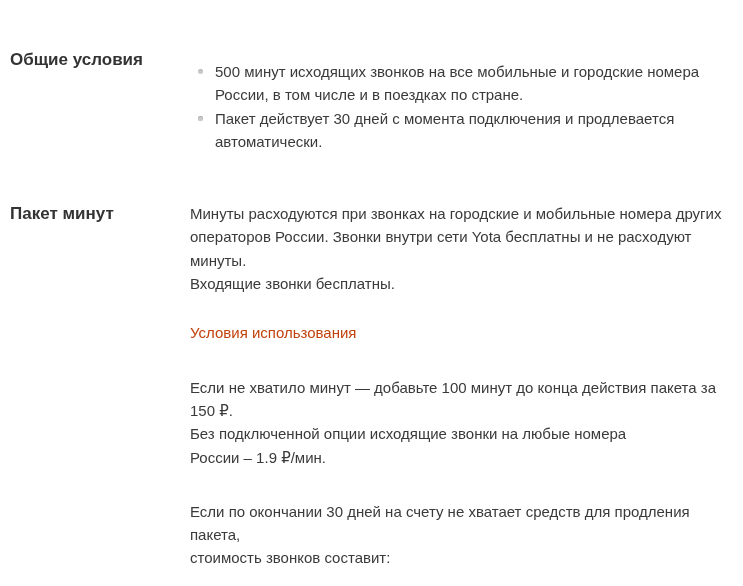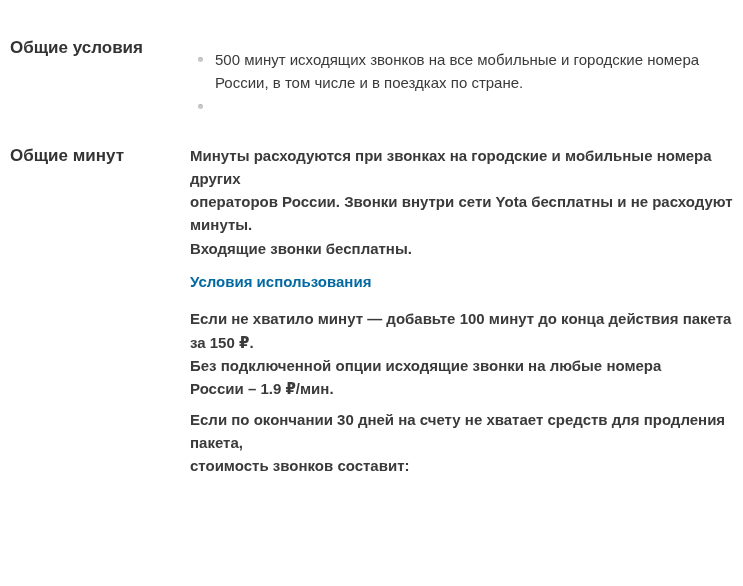--- a/index.html
+++ b/index.html
@@ -6,21 +6,21 @@
   html, body { margin: 0; padding: 0; }
   body {
     background: #ffffff;
     font-family: "Liberation Sans", "DejaVu Sans", sans-serif;
   }
   .page {
     position: relative;
     width: 743px;
     height: 586px;
     background: #ffffff;
-    padding: 36px 0 0 10px;
+    padding: 48px 0 0 10px;
     overflow: hidden;
     color: #3a3a3a;
   }
   .section-row {
     display: flex;
     align-items: flex-start;
   }
   .section-row.second { margin-top: 37px; }
   .section-label {
     flex: 0 0 180px;
@@ -52,50 +52,51 @@
     top: 9px;
     width: 5px;
     height: 5px;
     border-radius: 50%;
     background: #c9c9c9;
     box-shadow: inset 0 1px 0 rgba(0,0,0,0.12);
   }
   .para {
     margin: 0;
     white-space: pre-line;
-    font-weight: bold;
   }
   .muted-heading {
-    margin: 10px 0 0 0;
+    margin: 26px 0 0 0;
     font-size: 15px;
-    font-weight: bold;
+    font-weight: normal;
     line-height: 23.3px;
-    color: #0369a1;
+    color: #c2410c;
   }
-  .para.option { margin-top: 14px; }
-  .para.renewal { margin-top: 7px; }
+  .para.option { margin-top: 31px; }
+  .para.renewal { margin-top: 31px; }
 </style>
 </head>
 <body>
 
 <div class="page">
 
   <section class="section-row">
     <div class="section-label">Общие условия</div>
     <div class="section-content">
       <ul class="bullet-list">
         <li><span class="dot"></span><span class="txt">500 минут исходящих звонков на все мобильные и городские номера
 России, в том числе и в поездках по стране.</span></li>
         <li><span class="dot"></span></li>
+        <li><span class="dot"></span><span class="txt">Пакет действует 30 дней с момента подключения и продлевается
+автоматически.</span></li>
       </ul>
     </div>
   </section>
 
   <section class="section-row second">
-    <div class="section-label">Общие минут</div>
+    <div class="section-label">Пакет минут</div>
     <div class="section-content">
       <p class="para intro">Минуты расходуются при звонках на городские и мобильные номера других
 операторов России. Звонки внутри сети Yota бесплатны и не расходуют минуты.
 Входящие звонки бесплатны.</p>
       <h3 class="muted-heading">Условия использования</h3>
       <p class="para option">Если не хватило минут — добавьте 100 минут до конца действия пакета за 150 ₽.
 Без подключенной опции исходящие звонки на любые номера
 России – 1.9 ₽/мин.</p>
       <p class="para renewal">Если по окончании 30 дней на счету не хватает средств для продления пакета,
 стоимость звонков составит:</p>

